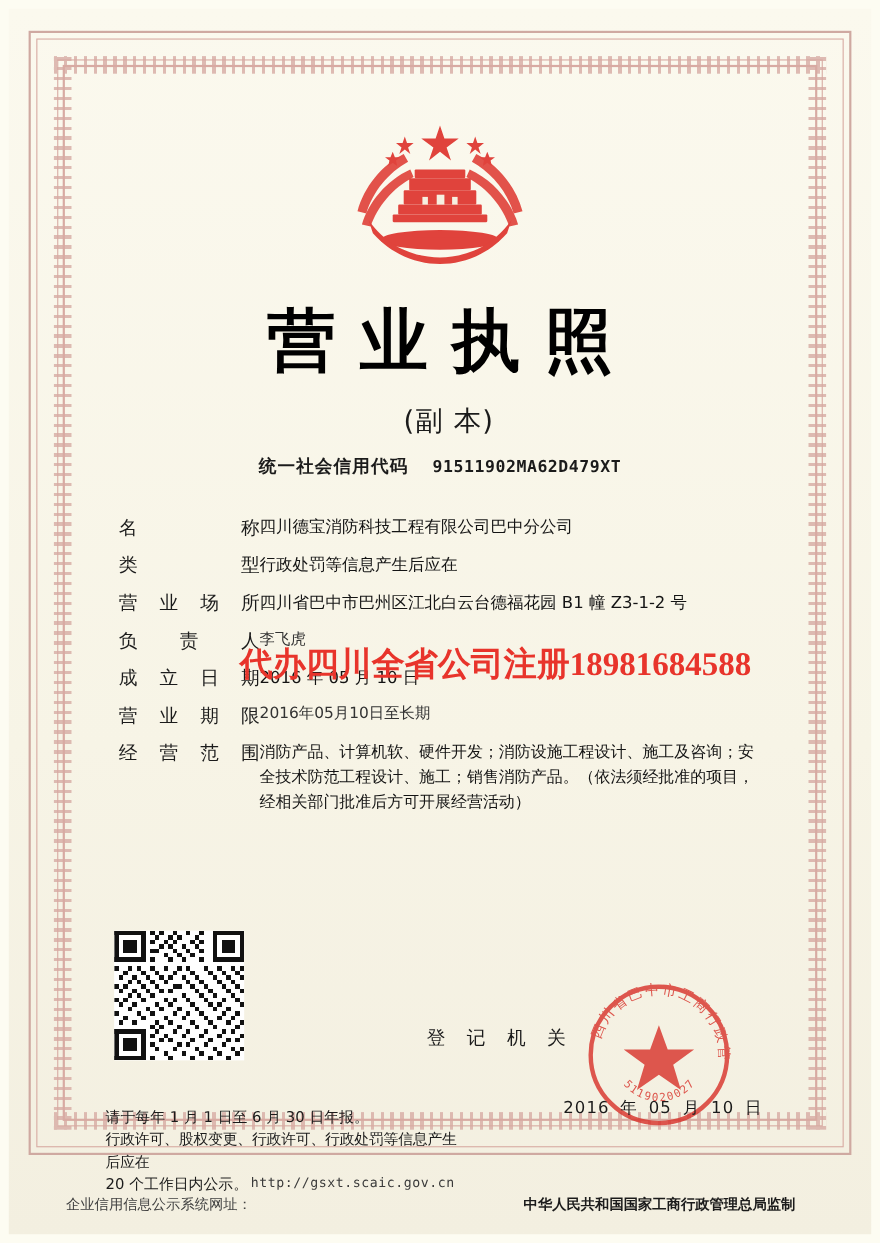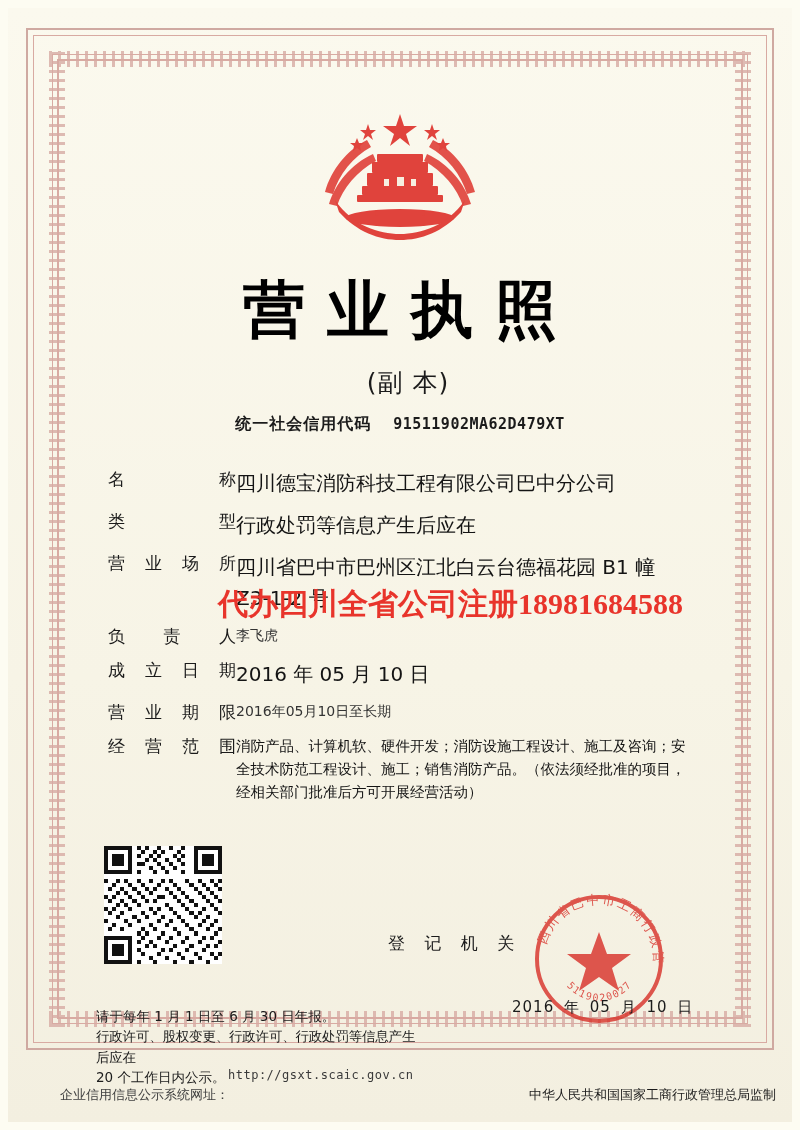--- a/index.html
+++ b/index.html
@@ -150,21 +150,21 @@
     flex: none;
     font-family: "DejaVu Sans", "Liberation Sans", sans-serif;
     font-size: 17px;
     color: #1b1b1b;
     display: flex;
     justify-content: space-between;
   }
   .lbl span { display: inline-block; }
   .val {
     font-family: "DejaVu Sans", "Liberation Sans", sans-serif;
-    font-size: 20px;
+    font-size: 15px;
     color: #141414;
     line-height: 1.55;
     flex: 1;
   }
   .val.thin { font-size: 14px; color: #333; }
   .val.scope { font-size: 14.5px; line-height: 1.6; }
 
   
   .ad-text {
     position: absolute;
@@ -242,25 +242,26 @@
   .footer-left {
     position: absolute;
     left: 60px;
     top: 1086px;
     font-family: Liberation Sans, sans-serif;
     font-size: 13px;
     color: #404040;
   }
   .footer-right {
     position: absolute;
-    left: 529px;
+    left: 476px;
     top: 1086px;
     font-family: "DejaVu Sans", "Liberation Sans", sans-serif;
     font-size: 13px;
     color: #1b1b1b;
+    font-weight: bold;
   }
 </style>
 </head>
 <body>
 
 <div class="page">
   <div class="paper"></div>
 
   <div class="frame-outer"></div>
   <div class="frame-band"></div>

